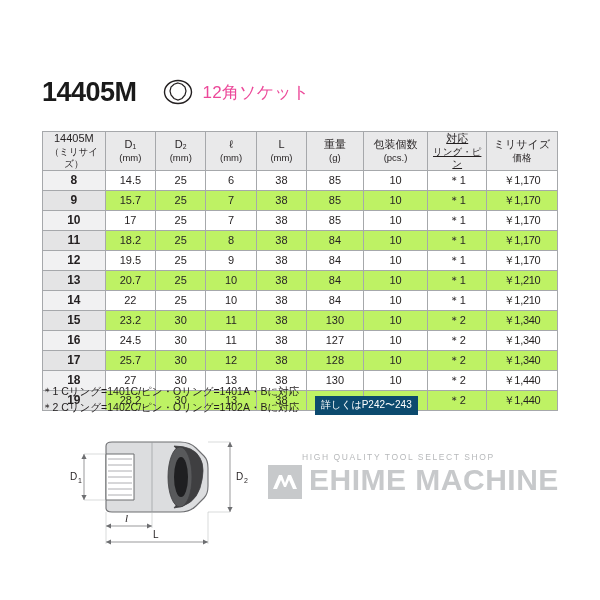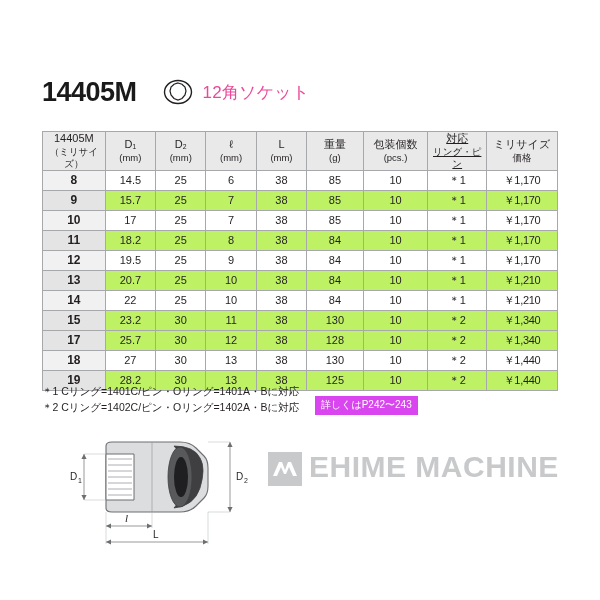--- a/index.html
+++ b/index.html
@@ -118,21 +118,21 @@
     line-height: 1.5;
     color: #231f20;
   }
   .notes div {
     white-space: nowrap;
   }
   .ref-box {
     position: absolute;
     left: 315px;
     top: 396px;
-    background: #d946ef;
+    background: #0c4a6e;
     color: #ffffff;
     font-size: 10px;
     padding: 2px 6px 3px 6px;
     letter-spacing: 0px;
   }
 
   
   .drawing {
     position: absolute;
     left: 48px;
@@ -308,20 +308,31 @@
           <td class="col-size">15</td>
           <td>23.2</td>
           <td>30</td>
           <td>11</td>
           <td>38</td>
           <td>130</td>
           <td>10</td>
           <td>＊2</td>
           <td class="price">￥1,340</td>
         </tr>
+        <tr>
+          <td class="col-size">16</td>
+          <td>24.5</td>
+          <td>30</td>
+          <td>11</td>
+          <td>38</td>
+          <td>127</td>
+          <td>10</td>
+          <td>＊2</td>
+          <td class="price">￥1,340</td>
+        </tr>
         <tr class="alt">
           <td class="col-size">17</td>
           <td>25.7</td>
           <td>30</td>
           <td>12</td>
           <td>38</td>
           <td>128</td>
           <td>10</td>
           <td>＊2</td>
           <td class="price">￥1,340</td>
@@ -405,20 +416,21 @@
       <line x1="58" y1="110" x2="160" y2="110" stroke="#6d6e71" stroke-width="0.7"></line>
       <polygon points="58,110 63,107.4 63,112.6" fill="#6d6e71"></polygon>
       <polygon points="160,110 155,107.4 155,112.6" fill="#6d6e71"></polygon>
       <line x1="58" y1="96" x2="58" y2="112" stroke="#b3b4b6" stroke-width="0.5"></line>
       <line x1="160" y1="80" x2="160" y2="112" stroke="#b3b4b6" stroke-width="0.5"></line>
       <text x="105" y="106" font-family="Liberation Sans, sans-serif" font-size="10" fill="#231f20">L</text>
     </svg>
   </div>
 
   <div class="logo">
+    <div class="logo-tag">HIGH QUALITY TOOL SELECT SHOP</div>
     <div class="logo-row">
       <span>
         <svg width="34" height="34" viewBox="0 0 34 34">
           <rect x="0" y="0" width="34" height="34" fill="#c7c9cb"></rect>
           <polygon points="5,24 11,10 14,10 17,18 20,10 23,10 29,24 25,24 21,15 18,22 16,22 13,15 9,24" fill="#ffffff"></polygon>
         </svg>
       </span>
       <span class="logo-name">EHIME MACHINE</span>
     </div>
   </div>

